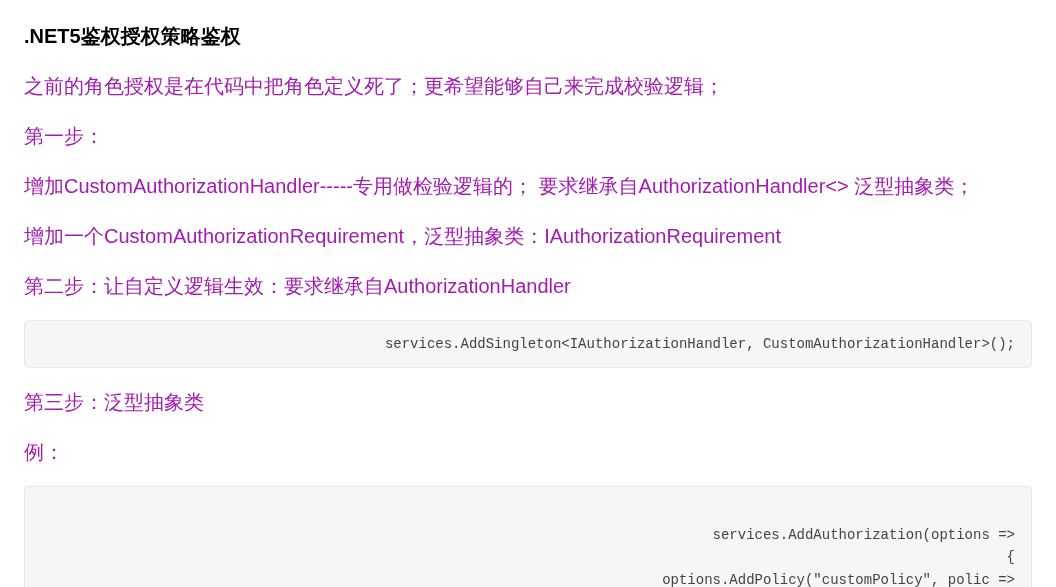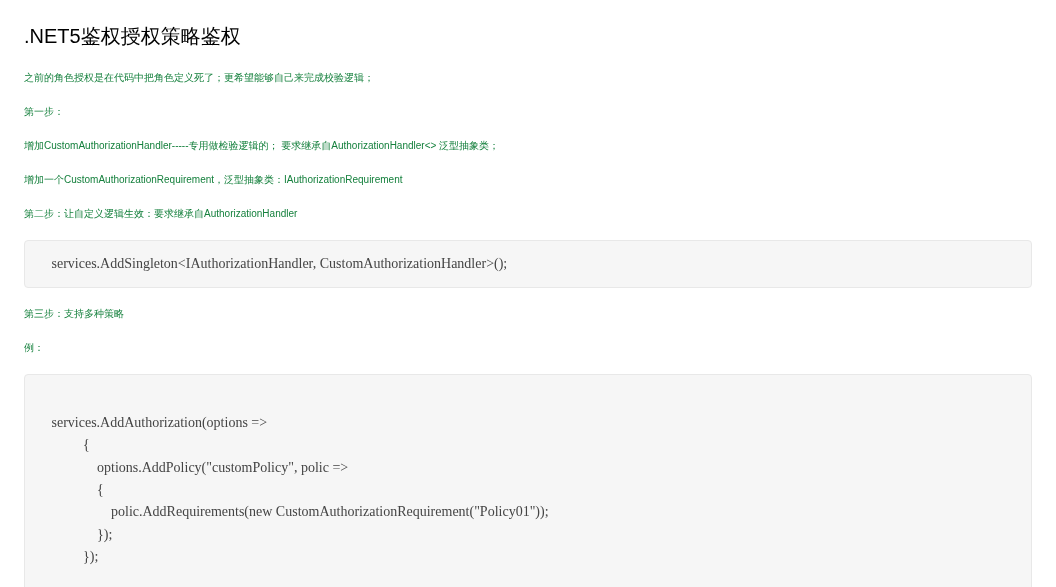--- a/index.html
+++ b/index.html
@@ -7,60 +7,61 @@
       font-family: -apple-system, BlinkMacSystemFont, "Segoe UI", "Microsoft YaHei", sans-serif;
       background: #fff;
       color: #333;
       padding: 20px 24px;
       width: 1056px;
       font-size: 14px;
       line-height: 1.6;
     }
     h1 {
       font-size: 20px;
-      font-weight: normal;
+      font-weight: bold;
       color: #000;
       margin-bottom: 18px;
     }
     p {
-      color: #15803d;
+      color: #a21caf;
       margin-bottom: 18px;
-      font-size: 10px;
+      font-size: 20px;
     }
     .code-block {
       background: #f6f6f6;
       border: 1px solid #e8e8e8;
       border-radius: 4px;
       padding: 12px 16px;
       margin-bottom: 18px;
-      font-family: Liberation Serif, serif;
+      font-family: Liberation Mono, monospace;
       font-size: 14px;
       color: #444;
       white-space: pre;
       overflow-x: auto;
       position: relative;
+      text-align: right;
     }
     .code-block-large {
       padding: 14px 16px 28px 16px;
     }
   </style>
 </head>
 <body>
 
 <h1>.NET5鉴权授权策略鉴权</h1>
 
 <p>之前的角色授权是在代码中把角色定义死了；更希望能够自己来完成校验逻辑；</p>
 <p>第一步：</p>
 <p>增加CustomAuthorizationHandler-----专用做检验逻辑的； 要求继承自AuthorizationHandler&lt;&gt; 泛型抽象类；</p>
 <p>增加一个CustomAuthorizationRequirement，泛型抽象类：IAuthorizationRequirement</p>
 <p>第二步：让自定义逻辑生效：要求继承自AuthorizationHandler</p>
 
 <div class="code-block">   services.AddSingleton&lt;IAuthorizationHandler, CustomAuthorizationHandler&gt;();</div>
 
-<p>第三步：支持多种策略</p>
+<p>第三步：泛型抽象类</p>
 <p>例：</p>
 
 <div class="code-block code-block-large">
   <span> services.AddAuthorization(options =&gt;
             {
                 options.AddPolicy("customPolicy", polic =&gt;
                 {
                     polic.AddRequirements(new CustomAuthorizationRequirement("Policy01"));
                 });
             });</span>

